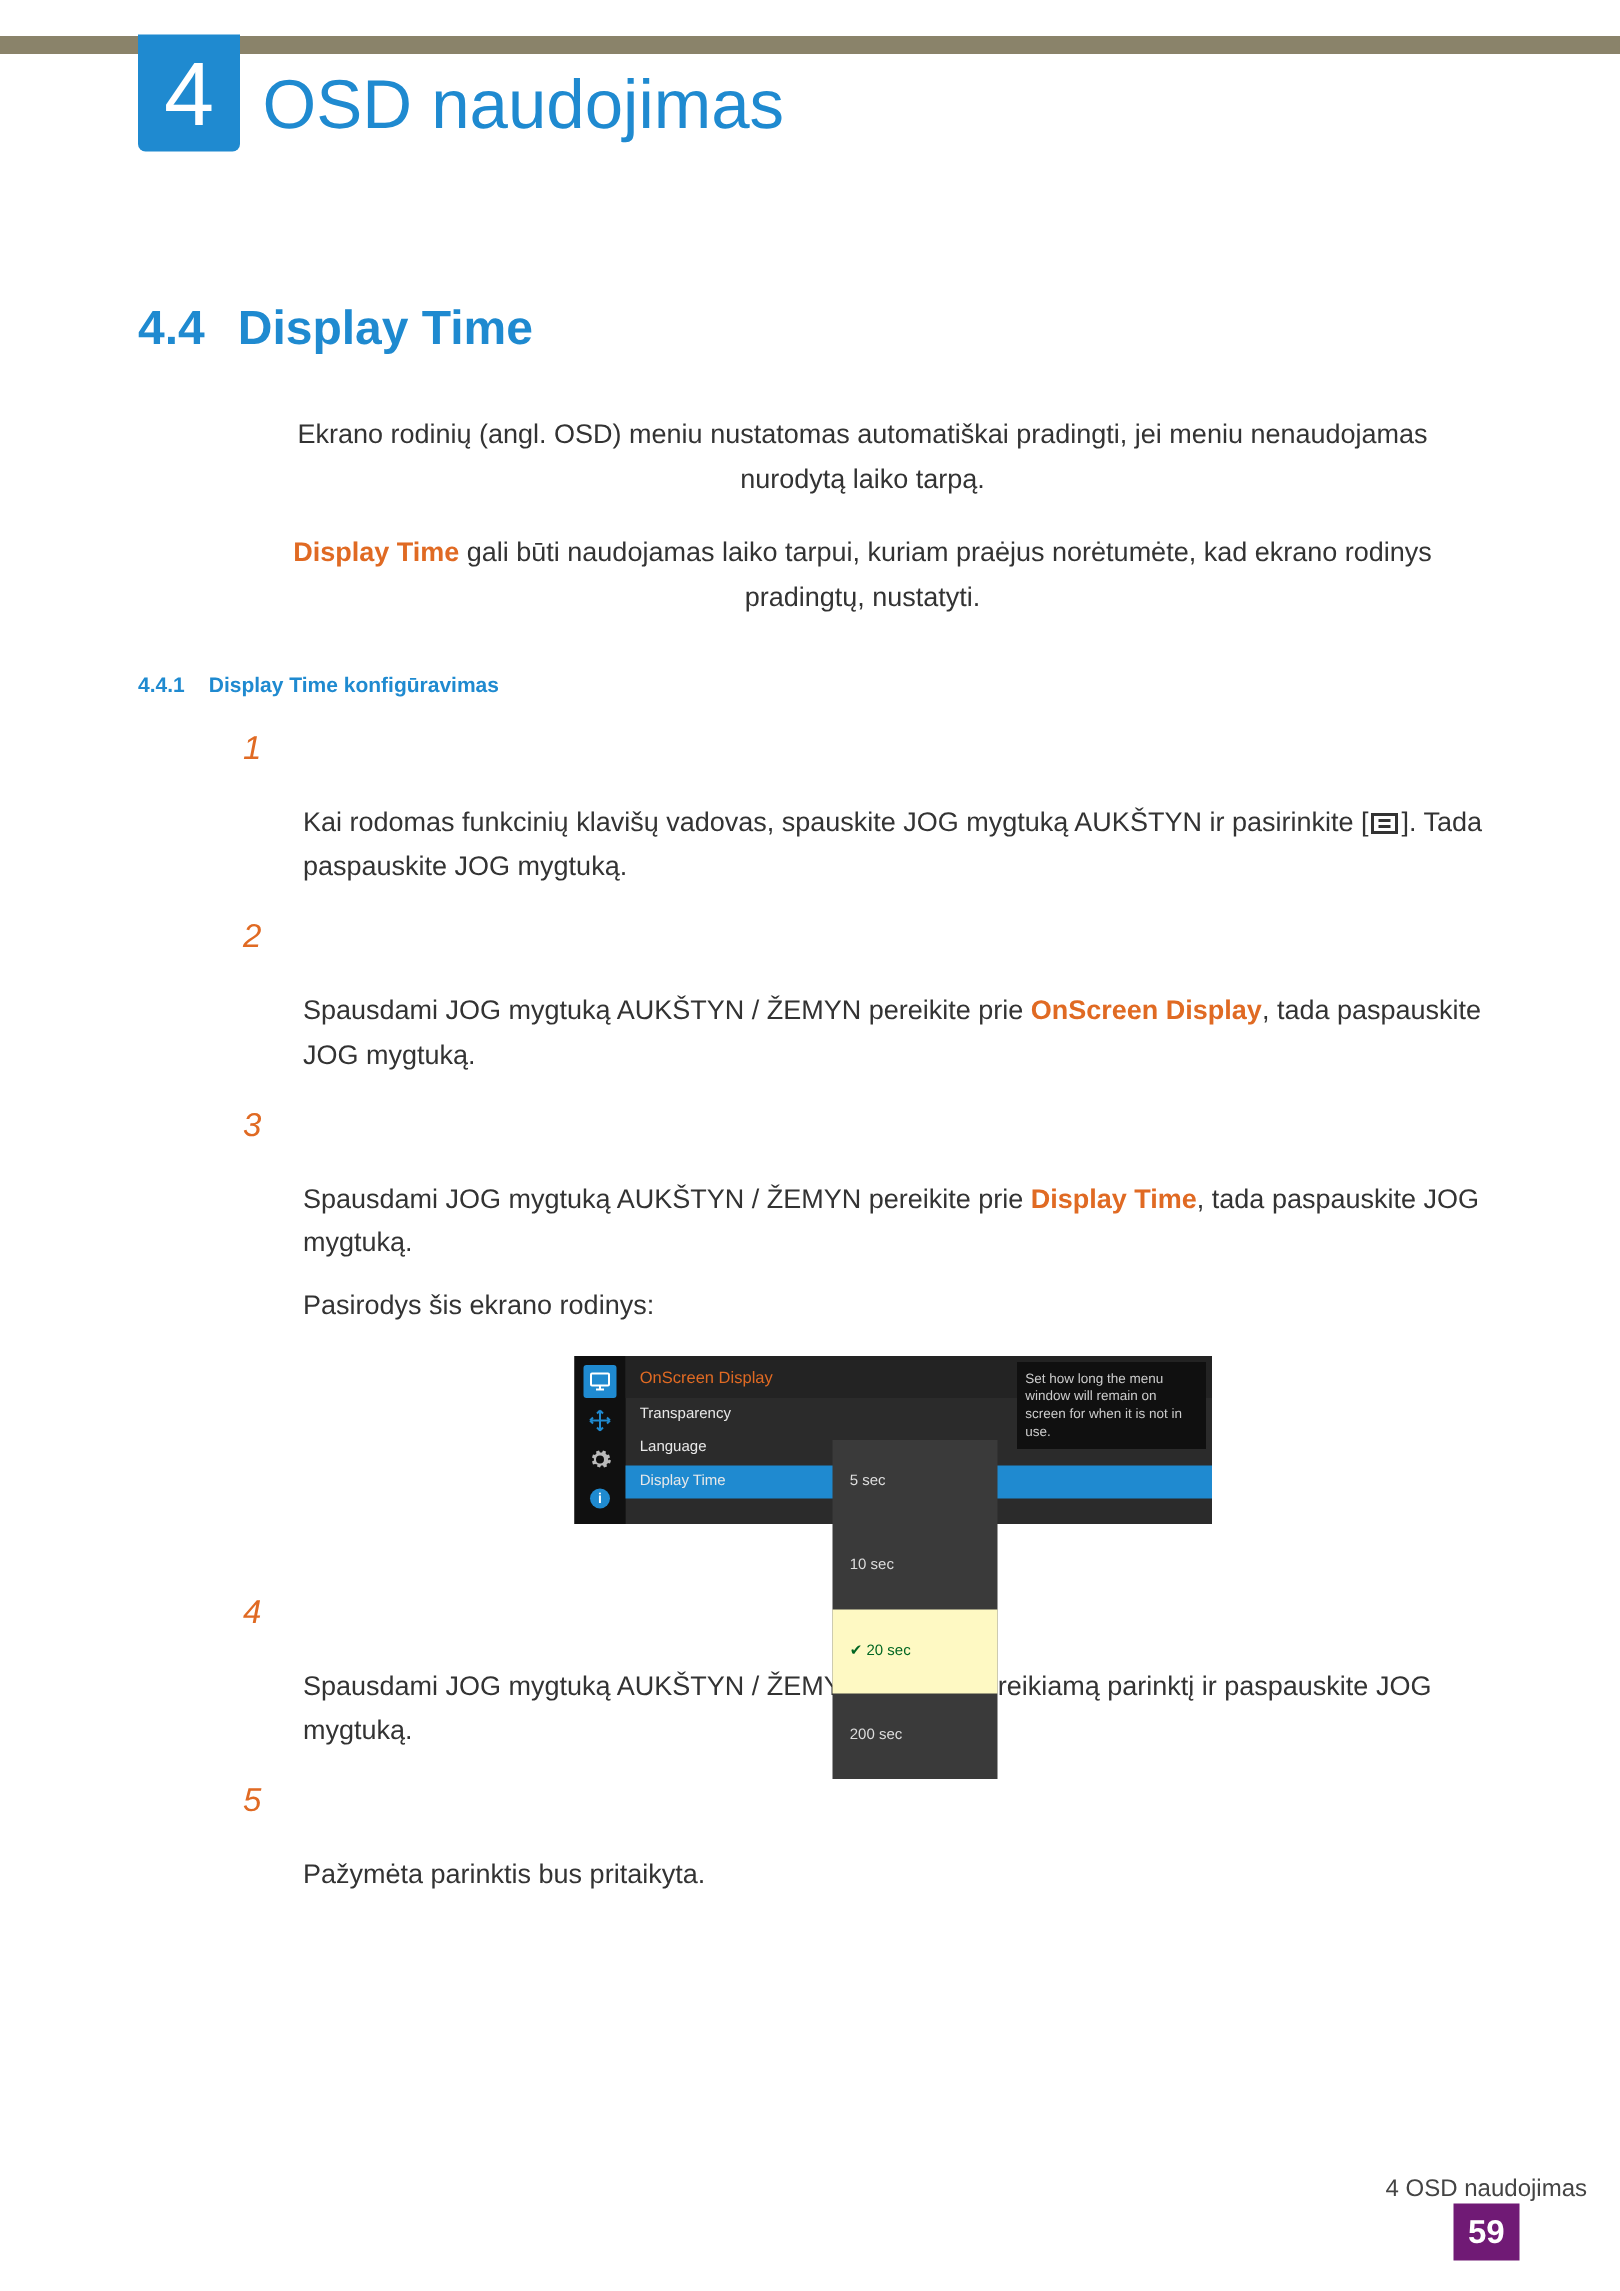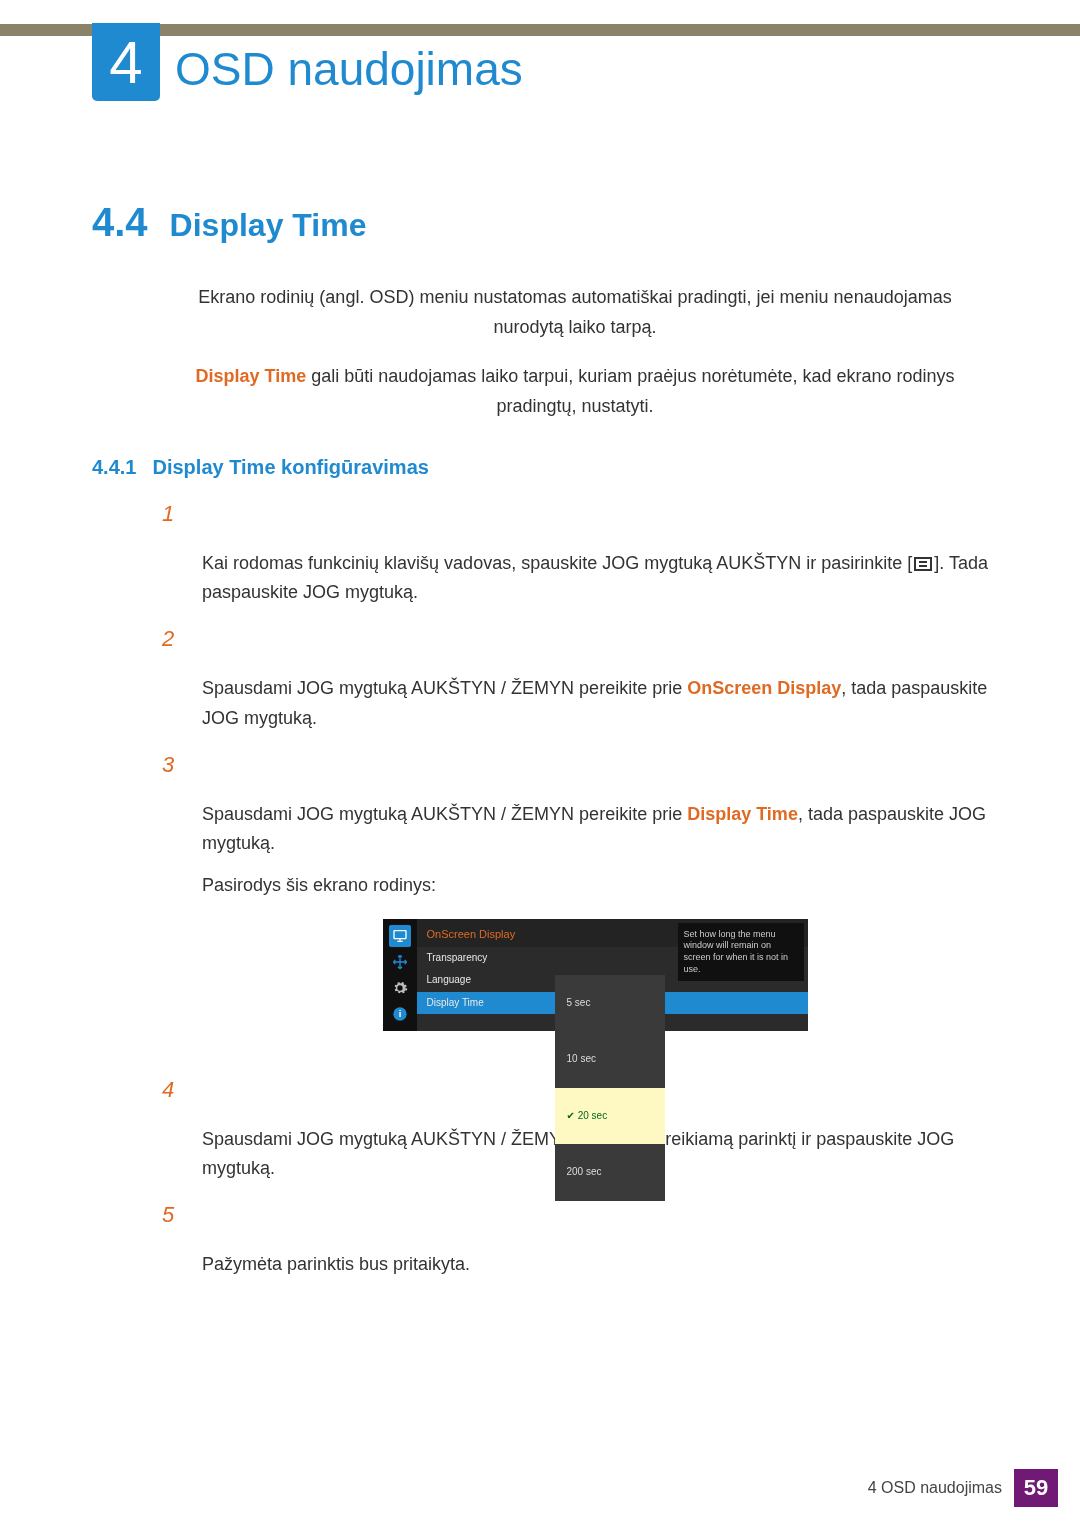--- a/index.html
+++ b/index.html
@@ -40,41 +40,41 @@
     left: 92px;
     right: 92px;
   }
   .section-head {
     display: flex;
     align-items: baseline;
     gap: 22px;
     margin-bottom: 38px;
   }
   .section-num {
-    font-size: 40px;
+    font-size: 32px;
     color: #1f8ad0;
     font-weight: 700;
   }
   .section-title {
     font-size: 32px;
     color: #1f8ad0;
     font-weight: 700;
   }
   .para {
     font-size: 18px;
     line-height: 1.65;
     margin: 0 0 20px 70px;
     color: #333;
     text-align: center;
   }
   .para .orange-bold { color: #e06a23; font-weight: 700; }
   .subsection-head {
     margin: 34px 0 22px 0;
     display:flex; gap: 16px;
-    font-size: 20px;
+    font-size: 14px;
     font-weight: 700;
     color: #1f8ad0;
   }
   .ol {
     margin-left: 70px;
   }
   .li {
     display: flex;
     gap: 18px;
     margin-bottom: 18px;
@@ -141,21 +141,21 @@
   .osd-desc {
     position:absolute; right:4px; top:4px; width:126px;
     background:#101010; padding:6px; font-size:9px; line-height:1.3;
     color:#ccc;
   }
   .arrow-r { font-size:10px; }
 
   .footer {
     position:absolute;
     bottom: 20px; right: 22px;
-    display:flex; align-items:center; gap:12px;
+    display:flex; align-items:center; flex-direction:column;
   }
   .footer-text { font-size:16px; color:#444; }
   .footer-page {
     background:#701a75; color:#fff;
     width:44px; height:38px;
     display:flex;align-items:center;justify-content:center;
     font-size:22px; font-weight:700;
   }
 </style>
 </head>

